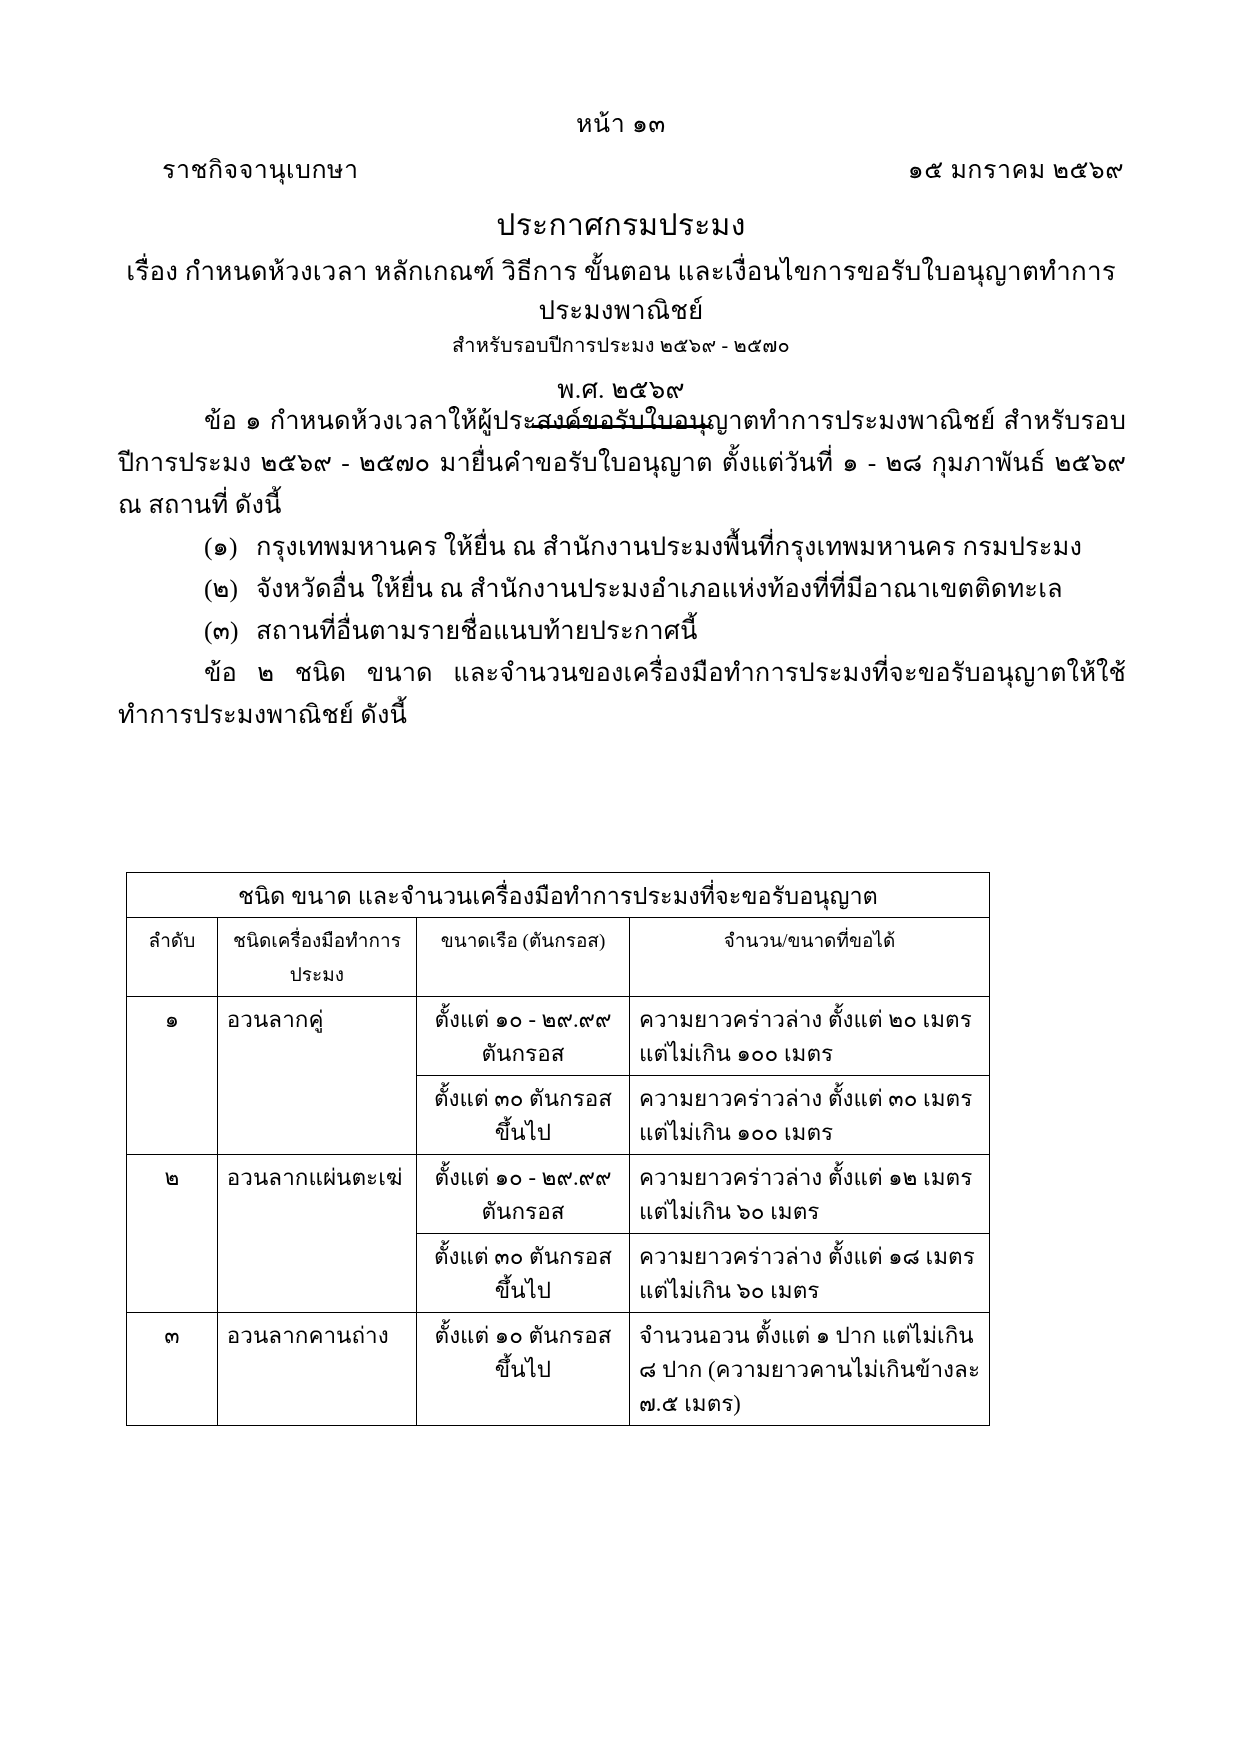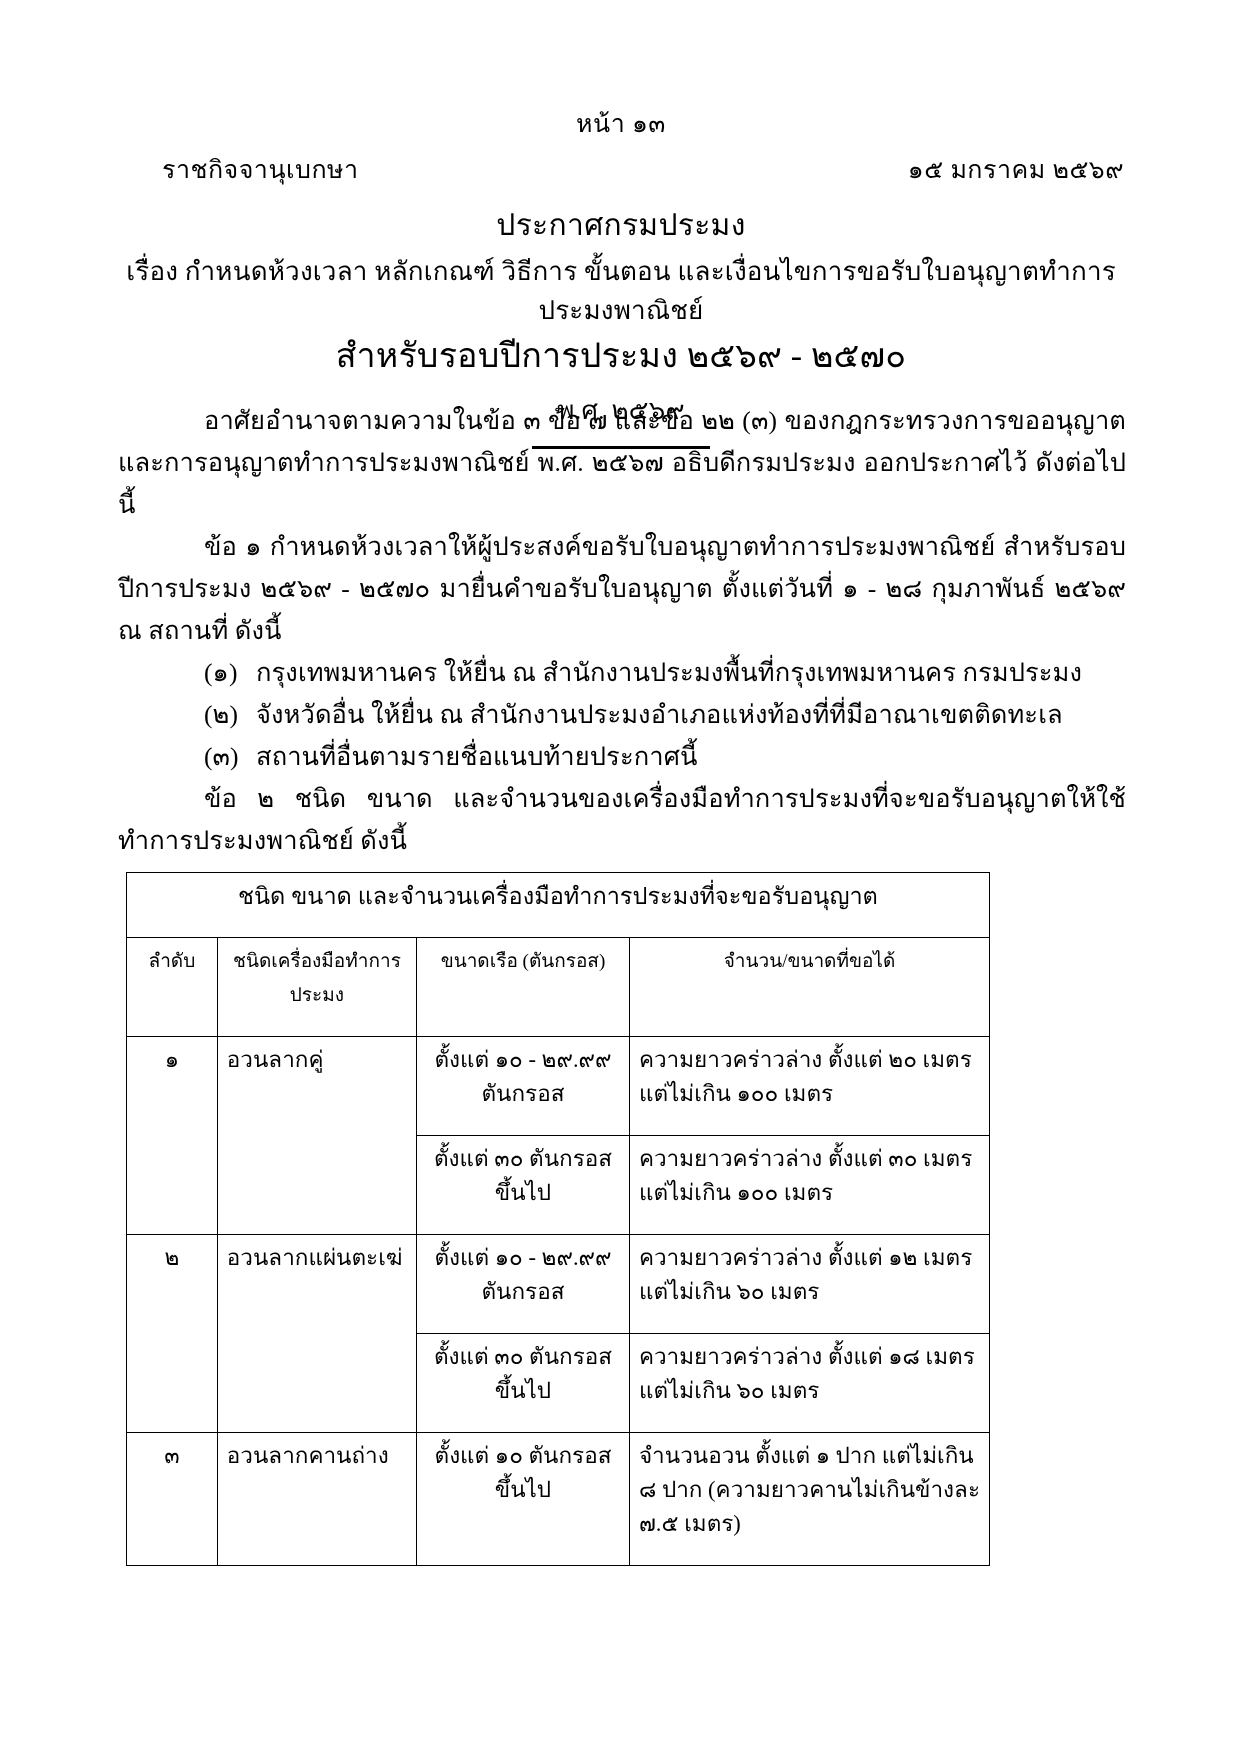--- a/index.html
+++ b/index.html
@@ -70,21 +70,21 @@
     line-height: 1.35;
     letter-spacing: 0.3px;
   }
   .doc-subject {
     font-size: 26px;
     line-height: 1.5;
     margin-top: 6px;
     letter-spacing: 0.2px;
   }
   .doc-subject2 {
-    font-size: 34px;
+    font-size: 20px;
     line-height: 1.5;
     letter-spacing: 0.2px;
     font-family: Liberation Serif, serif;
   }
   .doc-year {
     font-size: 26px;
     line-height: 1.5;
     margin-top: 10px;
     letter-spacing: 0.2px;
   }
@@ -134,21 +134,21 @@
   }
   table.fish {
     border-collapse: collapse;
     width: 864px;
     font-size: 22.5px;
     line-height: 34px;
   }
   table.fish td, table.fish th {
     border: 1.6px solid #000;
     vertical-align: top;
-    padding: 6px 9px 24px 9px;
+    padding: 6px 9px 4px 9px;
     font-weight: normal;
     margin-left: 41px;
   }
   .tbl-title {
     text-align: center;
     font-size: 23.5px;
     padding: 8px 6px 10px 6px;
   }
   .col-head {
     text-align: center;
@@ -179,21 +179,20 @@
     <div class="doc-title">ประกาศกรมประมง</div>
     <div class="doc-subject">เรื่อง  กำหนดห้วงเวลา หลักเกณฑ์ วิธีการ  ขั้นตอน  และเงื่อนไขการขอรับใบอนุญาตทำการประมงพาณิชย์</div>
     <div class="doc-subject2">สำหรับรอบปีการประมง  ๒๕๖๙ - ๒๕๗๐</div>
     <div class="doc-year">พ.ศ.  ๒๕๖๙</div>
     <div class="rule-wrap">
       <div class="rule"></div>
     </div>
   </div>
 
   <div class="body-block">
-    <p class="para">อาศัยอำนาจตามความในข้อ ๓ ข้อ ๗ และข้อ ๒๒ (๓) ของกฎกระทรวงการขออนุญาตและการอนุญาตทำการประมงพาณิชย์ พ.ศ. ๒๕๖๗ อธิบดีกรมประมง ออกประกาศไว้ ดังต่อไปนี้</p>
     <p class="para">ข้อ  ๑  กำหนดห้วงเวลาให้ผู้ประสงค์ขอรับใบอนุญาตทำการประมงพาณิชย์ สำหรับรอบปีการประมง ๒๕๖๙ - ๒๕๗๐ มายื่นคำขอรับใบอนุญาต ตั้งแต่วันที่ ๑ - ๒๘ กุมภาพันธ์ ๒๕๖๙ ณ สถานที่ ดังนี้</p>
 
     <p class="subitem">
       <span class="sub-num">(๑)</span><span>กรุงเทพมหานคร ให้ยื่น ณ สำนักงานประมงพื้นที่กรุงเทพมหานคร กรมประมง</span>
     </p>
     <p class="subitem">
       <span class="sub-num">(๒)</span><span>จังหวัดอื่น ให้ยื่น ณ สำนักงานประมงอำเภอแห่งท้องที่ที่มีอาณาเขตติดทะเล</span>
     </p>
     <p class="subitem">
       <span class="sub-num">(๓)</span><span>สถานที่อื่นตามรายชื่อแนบท้ายประกาศนี้</span>

